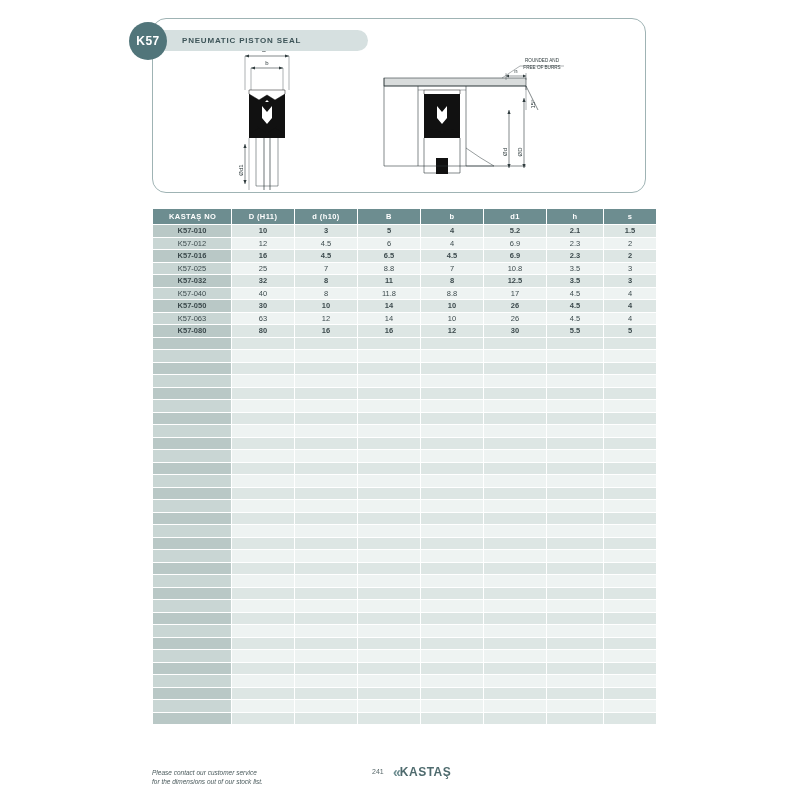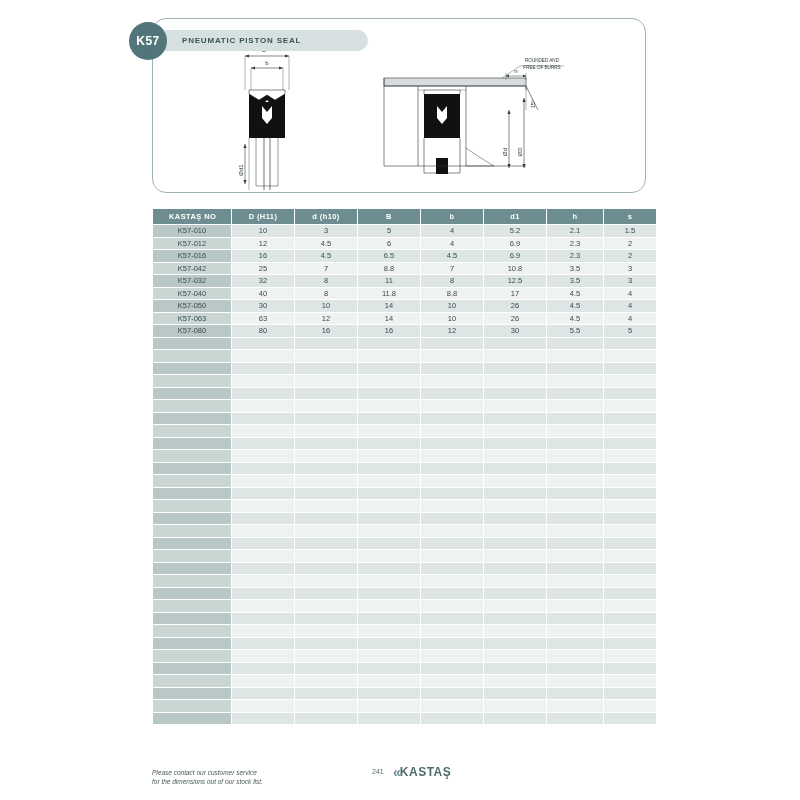--- a/index.html
+++ b/index.html
@@ -117,21 +117,21 @@
     height: 11.5px;
     text-align: center;
     padding: 0;
     color: #3c4a4d;
   }
   table.spec td.first {
     text-align: center;
   }
 
   tr.odd td.first { background: #b9c8c6; }
-  tr.odd td { background: #dde6e4; }
+  tr.odd td { background: #dde6e4; font-weight: bold; }
   tr.even td.first { background: #c9d6d4; }
   tr.even td { background: #eef3f2; margin-left: 36px; }
 
   tr.blank td { height: 11.5px; }
   tr.blank td.first { background: #b9c8c6; }
   tr.blank td { background: #dde6e4; }
   tr.blank.alt td.first { background: #c9d6d4; }
   tr.blank.alt td { background: #eef3f2; }
 
   
@@ -339,21 +339,21 @@
             <td class="first">K57-016</td>
             <td>16</td>
             <td>4.5</td>
             <td>6.5</td>
             <td>4.5</td>
             <td>6.9</td>
             <td>2.3</td>
             <td>2</td>
           </tr>
           <tr class="even">
-            <td class="first">K57-042</td>
+            <td class="first">K57-025</td>
             <td>25</td>
             <td>7</td>
             <td>8.8</td>
             <td>7</td>
             <td>10.8</td>
             <td>3.5</td>
             <td>3</td>
           </tr>
           <tr class="odd">
             <td class="first">K57-032</td>

